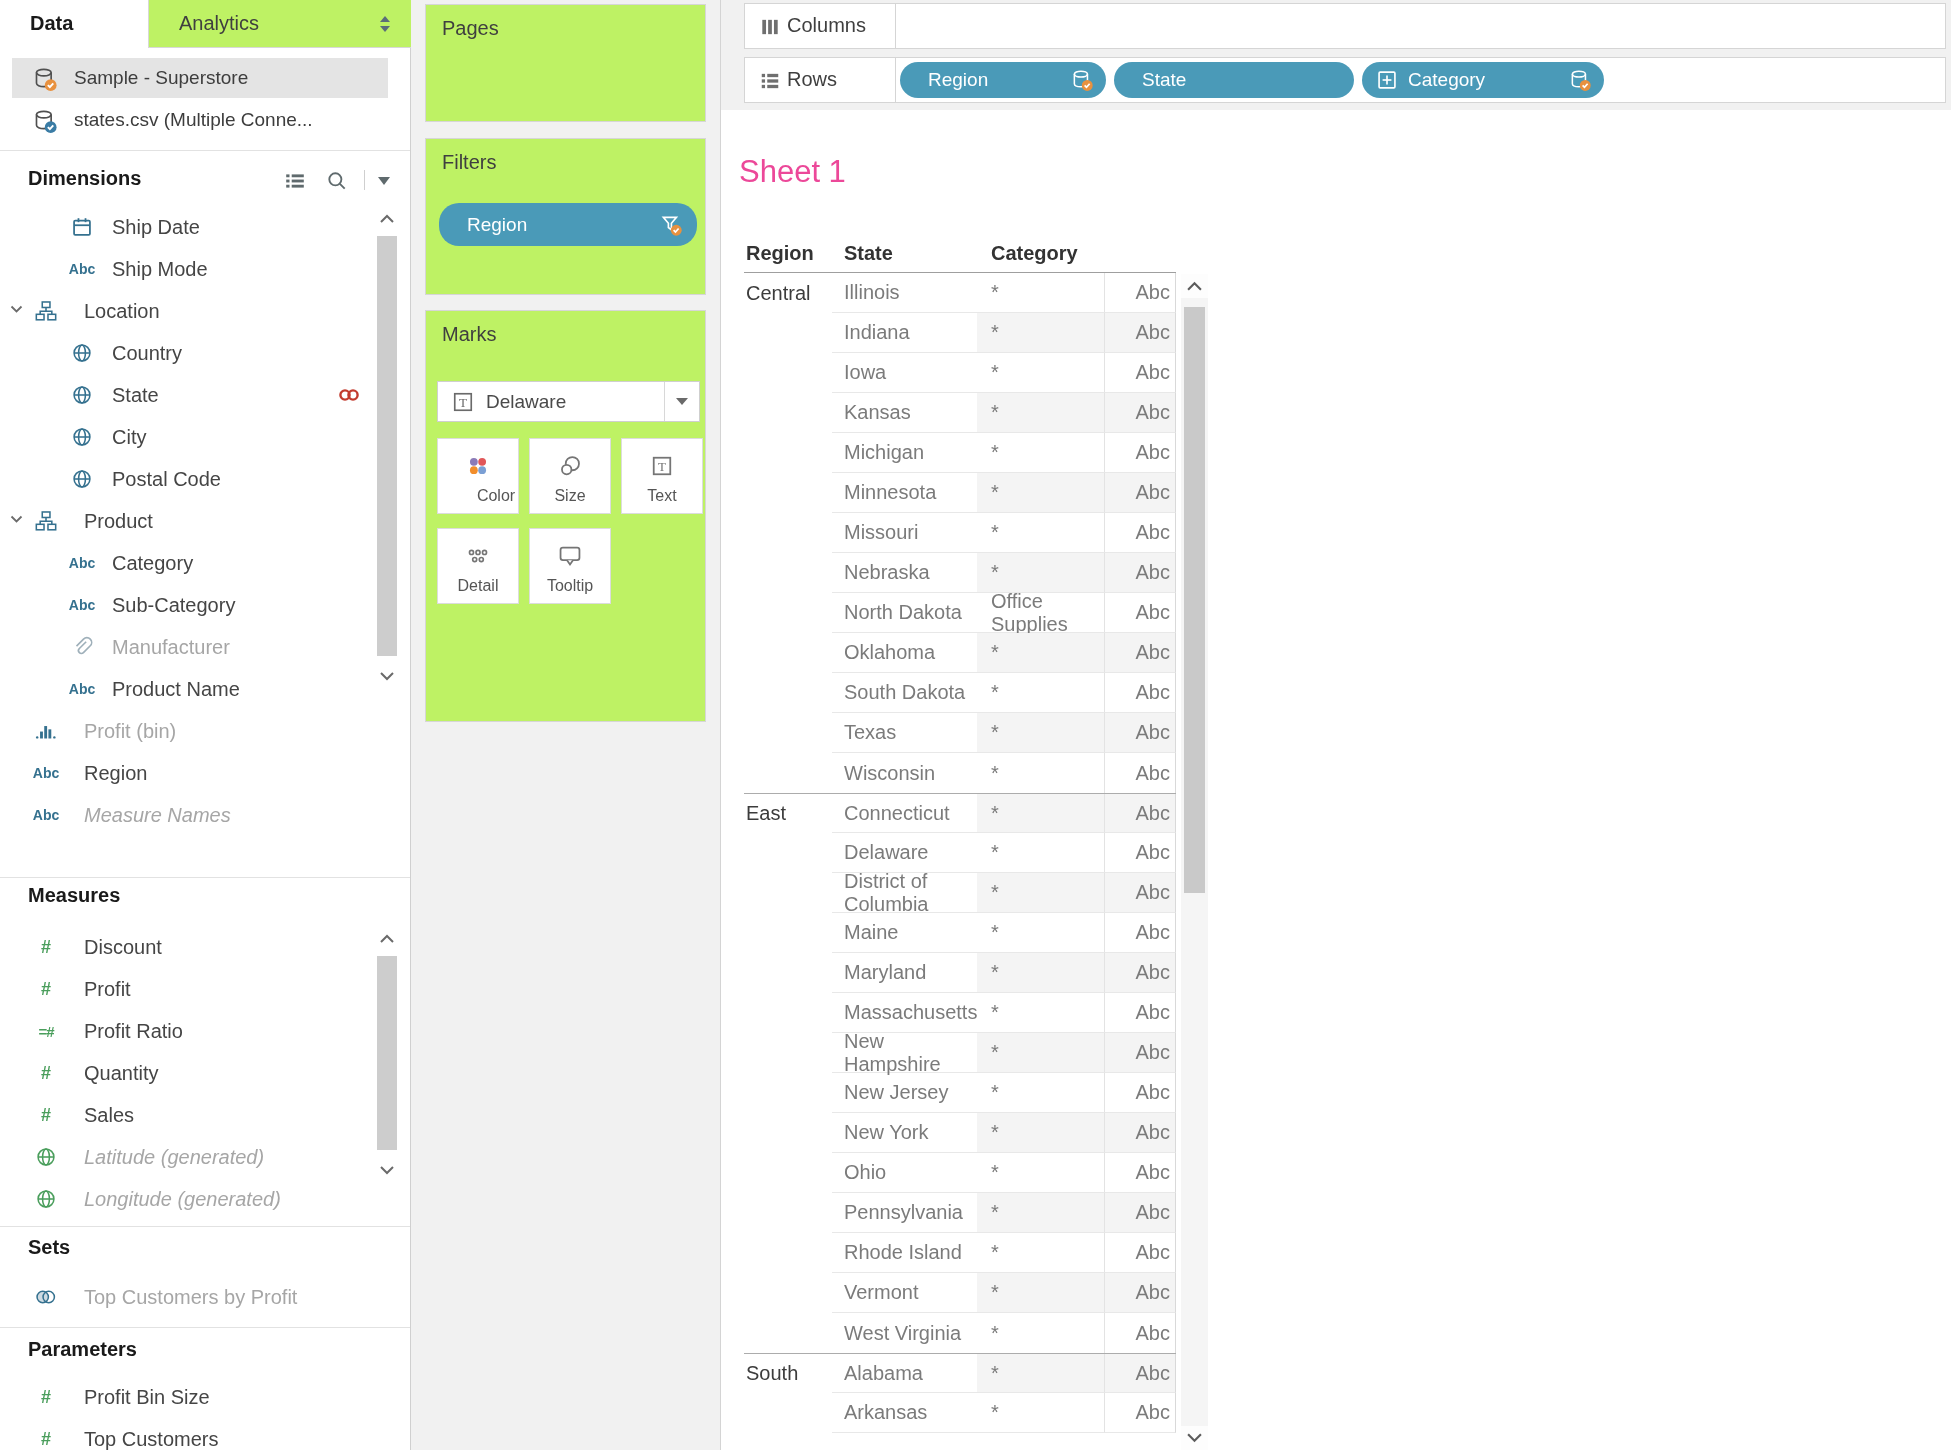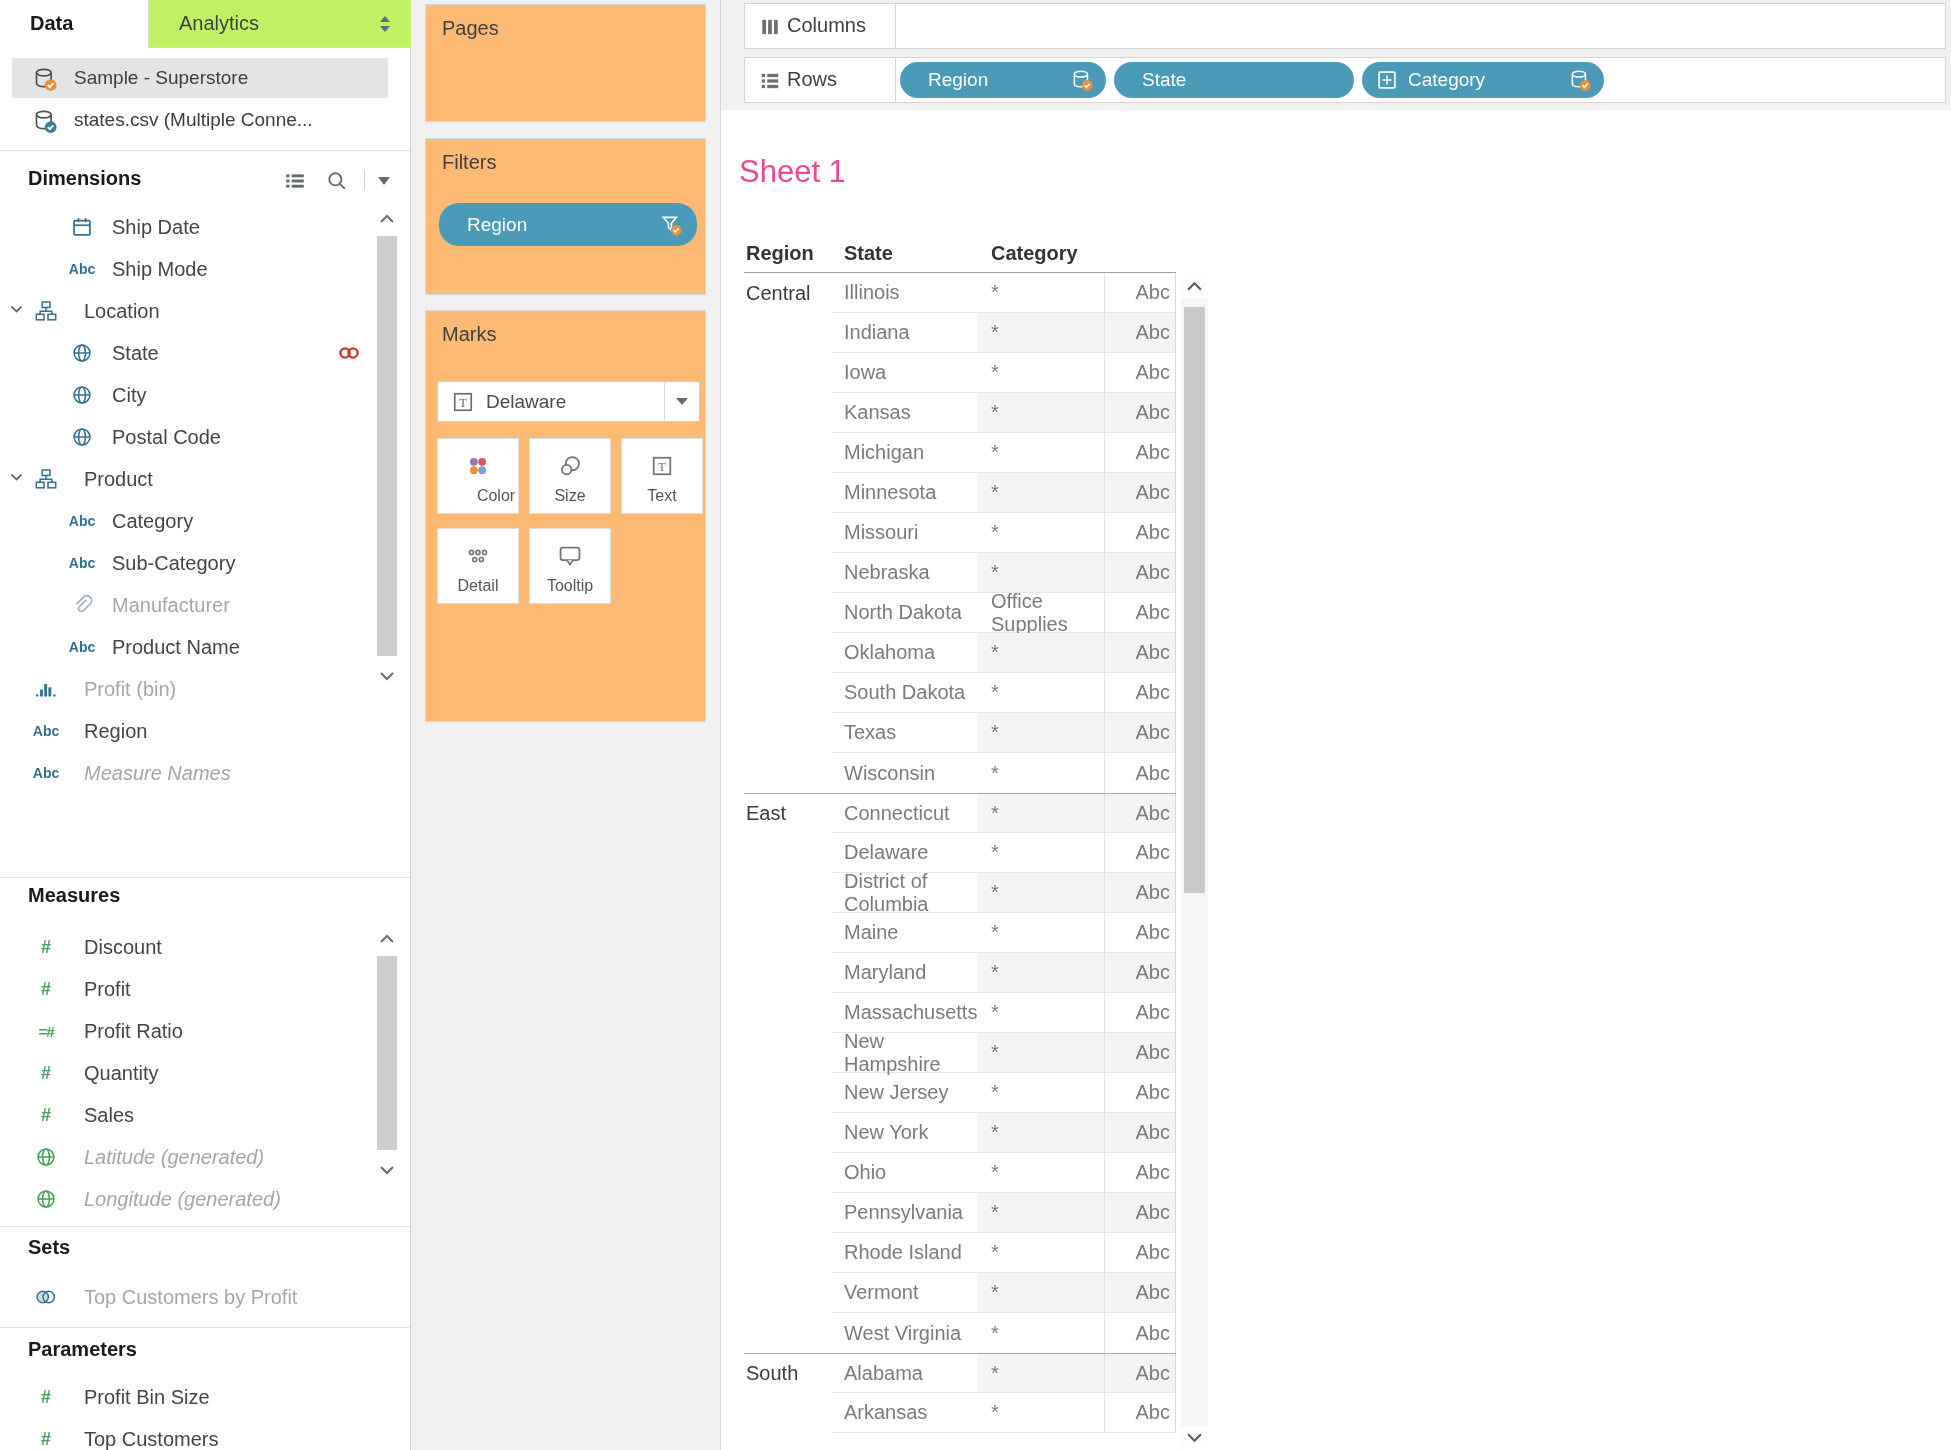--- a/index.html
+++ b/index.html
@@ -40,21 +40,21 @@
   .abc-glyph{font-size:14px;font-weight:bold;color:#35718f;}
   .num-glyph{font-size:18px;font-weight:bold;color:#4a9e5c;}
   .numcalc-glyph{font-size:15px;font-weight:bold;color:#4a9e5c;letter-spacing:-1px;}
 
   .list-sb{position:absolute;left:374px;width:26px;}
   .list-sb .sb-thumb{position:absolute;left:3px;right:3px;background:#cdcdcd;}
   .sb-arrow{position:absolute;left:0;width:26px;height:24px;display:flex;align-items:center;justify-content:center;}
 
   
   .mid{position:absolute;left:411px;top:0;width:309px;height:1450px;background:#f1f1f1;}
-  .card{position:absolute;left:14px;width:281px;background:#fdba74;border:1px solid #d6d6d6;box-sizing:border-box;}
+  .card{position:absolute;left:14px;width:281px;background:#bef264;border:1px solid #d6d6d6;box-sizing:border-box;}
   .card .clabel{position:absolute;left:16px;top:12px;font-size:20px;color:#3f3f3f;}
   .pill{display:flex;align-items:center;background:#4a9ab8;border-radius:20px;color:#fff;font-size:19px;}
   .fpill{position:absolute;left:13px;top:64px;width:258px;height:43px;}
   .fpill .ptxt{margin-left:28px;}
   .fpill .picon{margin-left:auto;margin-right:14px;}
   .combo{position:absolute;left:11px;top:70px;width:263px;height:41px;background:#fff;
          border:1px solid #cfcfcf;box-sizing:border-box;display:flex;align-items:center;}
   .combo .cic{margin-left:14px;}
   .combo .ctxt{margin-left:12px;font-size:19px;color:#4a4a4a;}
   .combo .ccaret{margin-left:auto;border-left:1px solid #d8d8d8;height:100%;width:34px;
@@ -200,20 +200,30 @@
           </span>
           <span class="fic">
             <svg width="22" height="22" viewBox="0 0 20 20">
               <rect x="6.6" y="1.8" width="7" height="5" stroke="#35718f" stroke-width="1.4" fill="none"></rect>
               <rect x="1.2" y="13" width="7" height="5" stroke="#35718f" stroke-width="1.4" fill="none"></rect>
               <rect x="11.8" y="13" width="7" height="5" stroke="#35718f" stroke-width="1.4" fill="none"></rect>
               <path d="M10 6.8 v3.4 M4.7 13 v-2.8 h10.6 v2.8" stroke="#35718f" stroke-width="1.4" fill="none"></path>
             </svg>
           </span>
           <span class="flabel">Location</span>
+        </div>
+        <div class="frow">
+          <span class="fic">
+            <svg width="22" height="22" viewBox="0 0 20 20">
+              <circle cx="10" cy="10" r="7.2" stroke="#35718f" stroke-width="1.4" fill="none"></circle>
+              <ellipse cx="10" cy="10" rx="3.1" ry="7.2" stroke="#35718f" stroke-width="1.4" fill="none"></ellipse>
+              <line x1="2.8" y1="10" x2="17.2" y2="10" stroke="#35718f" stroke-width="1.4"></line>
+            </svg>
+          </span>
+          <span class="flabel">Country</span>
         </div>
         <div class="frow">
           <span class="fic">
             <svg width="22" height="22" viewBox="0 0 20 20">
               <circle cx="10" cy="10" r="7.2" stroke="#35718f" stroke-width="1.4" fill="none"></circle>
               <ellipse cx="10" cy="10" rx="3.1" ry="7.2" stroke="#35718f" stroke-width="1.4" fill="none"></ellipse>
               <line x1="2.8" y1="10" x2="17.2" y2="10" stroke="#35718f" stroke-width="1.4"></line>
             </svg>
           </span>
           <span class="flabel">State</span>

